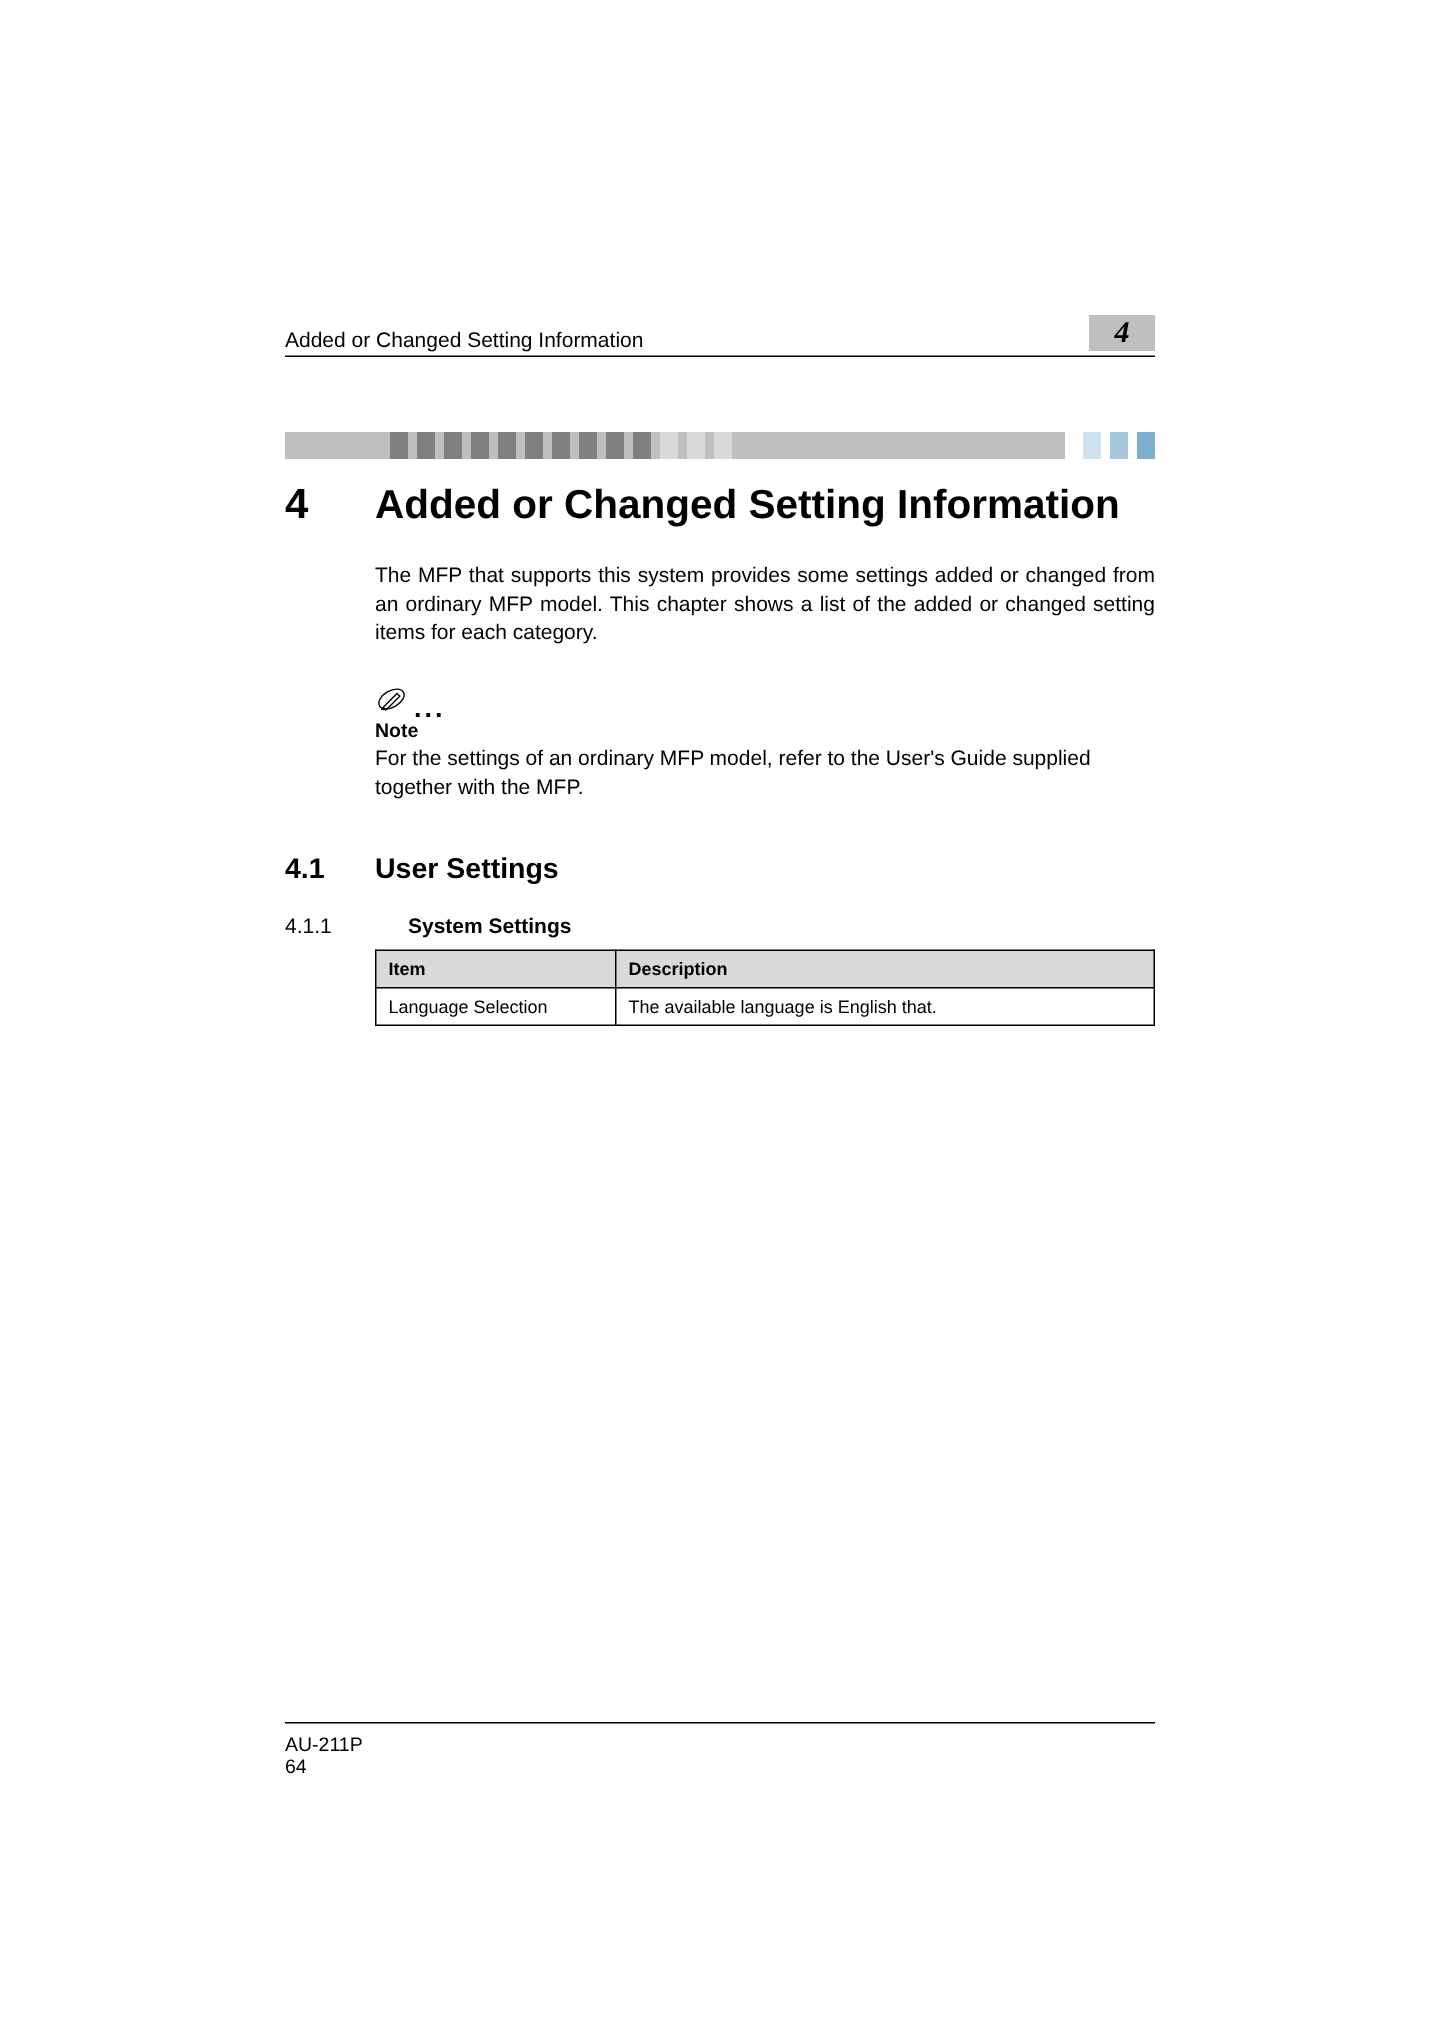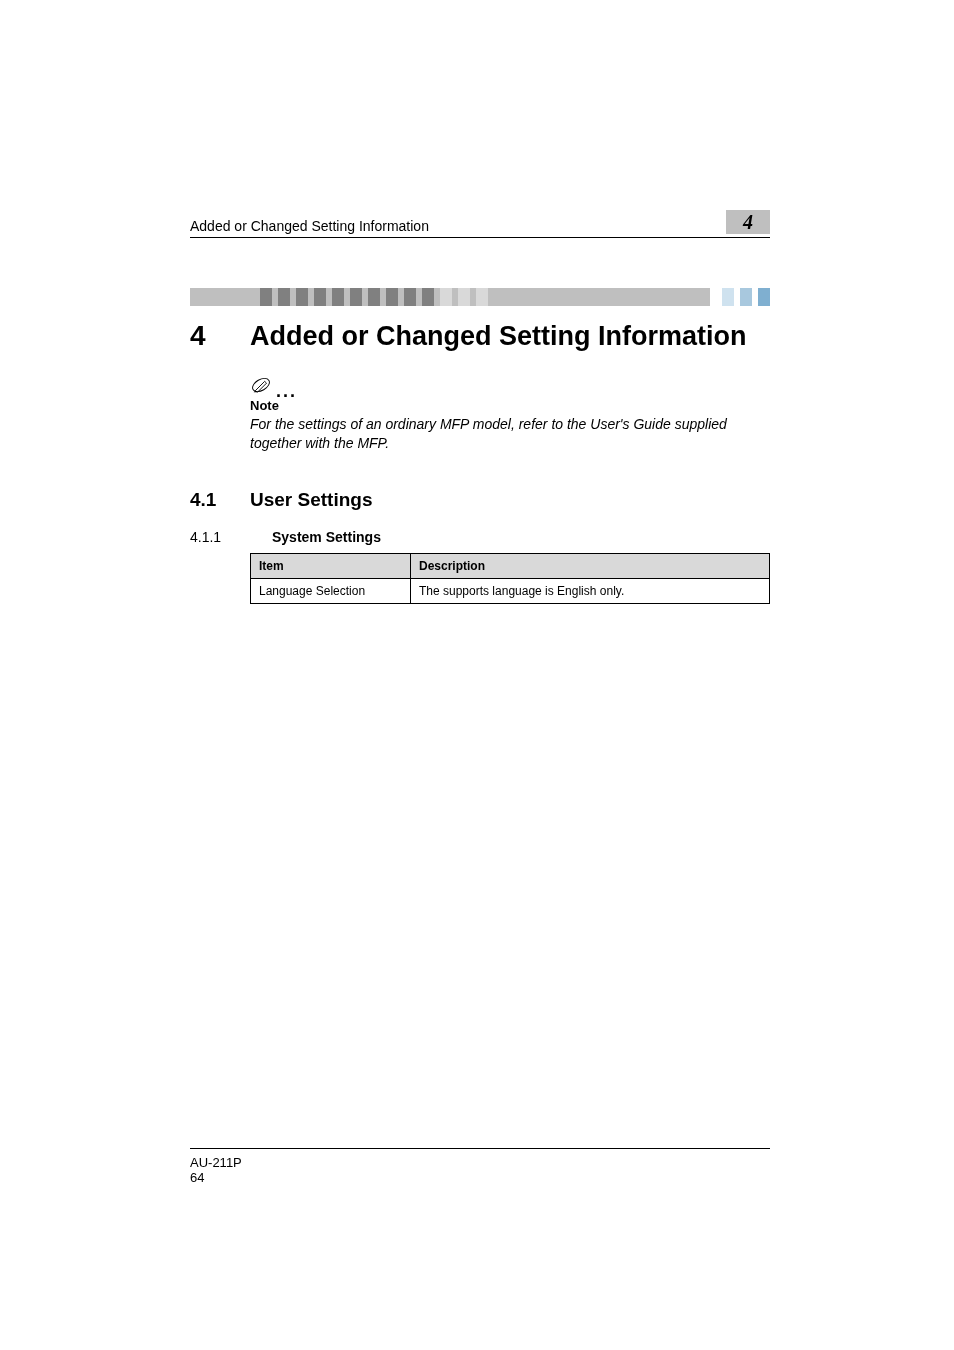--- a/index.html
+++ b/index.html
@@ -21,21 +21,21 @@
   .stripes-right .b { background: #a8c8de; }
   .stripes-right .c { background: #7fafd0; }
   .chapter-title-row { display: flex; align-items: baseline; margin-bottom: 22px; }
   .chapter-number { font-size: 28px; font-weight: bold; width: 60px; }
   .chapter-title { font-size: 27px; font-weight: bold; }
   .intro { margin-left: 60px; font-size: 14px; line-height: 1.35; margin-bottom: 24px; text-align: justify; }
   .note-icon-row { margin-left: 60px; display: flex; align-items: flex-end; margin-bottom: 2px; }
   .note-icon { width: 22px; height: 22px; }
   .note-dots { font-size: 18px; font-weight: bold; letter-spacing: 2px; margin-left: 4px; line-height: 10px; }
   .note-head { margin-left: 60px; font-weight: bold; font-size: 13px; margin-bottom: 2px; }
-  .note-body { margin-left: 60px; font-style: italic; font-size: 14px; line-height: 1.35; margin-bottom: 36px; }
+  .note-body { margin-left: 60px; font-size: 14px; line-height: 1.35; margin-bottom: 36px; }
   .section-row { display: flex; align-items: baseline; margin-bottom: 18px; }
   .section-number { font-size: 19px; font-weight: bold; width: 60px; }
   .section-title { font-size: 19px; font-weight: bold; }
   .subsection-row { display: flex; align-items: baseline; margin-bottom: 8px; }
   .subsection-number { font-size: 14px; font-weight: normal; width: 60px; }
   .subsection-title { font-size: 14px; font-weight: bold; padding-left: 22px; }
   .tbl { margin-left: 60px; border-collapse: collapse; width: 520px; border-radius: 13px; }
   .tbl th, .tbl td { border: 1px solid #000; padding: 5px 8px; font-size: 12px; text-align: left; vertical-align: top; }
   .tbl th { background: #d9d9d9; font-weight: bold; }
   .footer { position: absolute; left: 190px; bottom: 165px; width: 580px; }
@@ -77,20 +77,21 @@
           <div class="box b"></div>
           <div class="box c"></div>
       </div>
     </div>
 
     <div class="chapter-title-row">
       <span class="chapter-number">4</span>
       <span class="chapter-title">Added or Changed Setting Information</span>
     </div>
 
+    <p class="intro">The MFP that supports this system provides some settings added or changed from an ordinary MFP model. This chapter shows a list of the added or changed setting items for each category.</p>
 
     <div class="note-icon-row">
       <svg class="note-icon" viewBox="0 0 24 24">
         <ellipse cx="12" cy="12" rx="10" ry="6" fill="none" stroke="#000" stroke-width="1" transform="rotate(-30 12 12)"></ellipse>
         <path d="M6 18 L16 8 L18 10 L8 20 Z" fill="none" stroke="#000" stroke-width="1"></path>
         <path d="M6 18 L4 20 L8 20 Z" fill="#000"></path>
       </svg>
       <span class="note-dots">...</span>
     </div>
     <div class="note-head">Note</div>
@@ -109,21 +110,21 @@
     <table class="tbl">
       <thead>
         <tr>
           <th style="width:160px">Item</th>
           <th>Description</th>
         </tr>
       </thead>
       <tbody>
         <tr>
           <td>Language Selection</td>
-          <td>The supports language is English only.</td>
+          <td>The available language is English that.</td>
         </tr>
       </tbody>
     </table>
 
   </div>
 
   <div class="footer">
     <div class="footer-line"></div>
     <div class="footer-row">
       <span>AU-211P</span>

